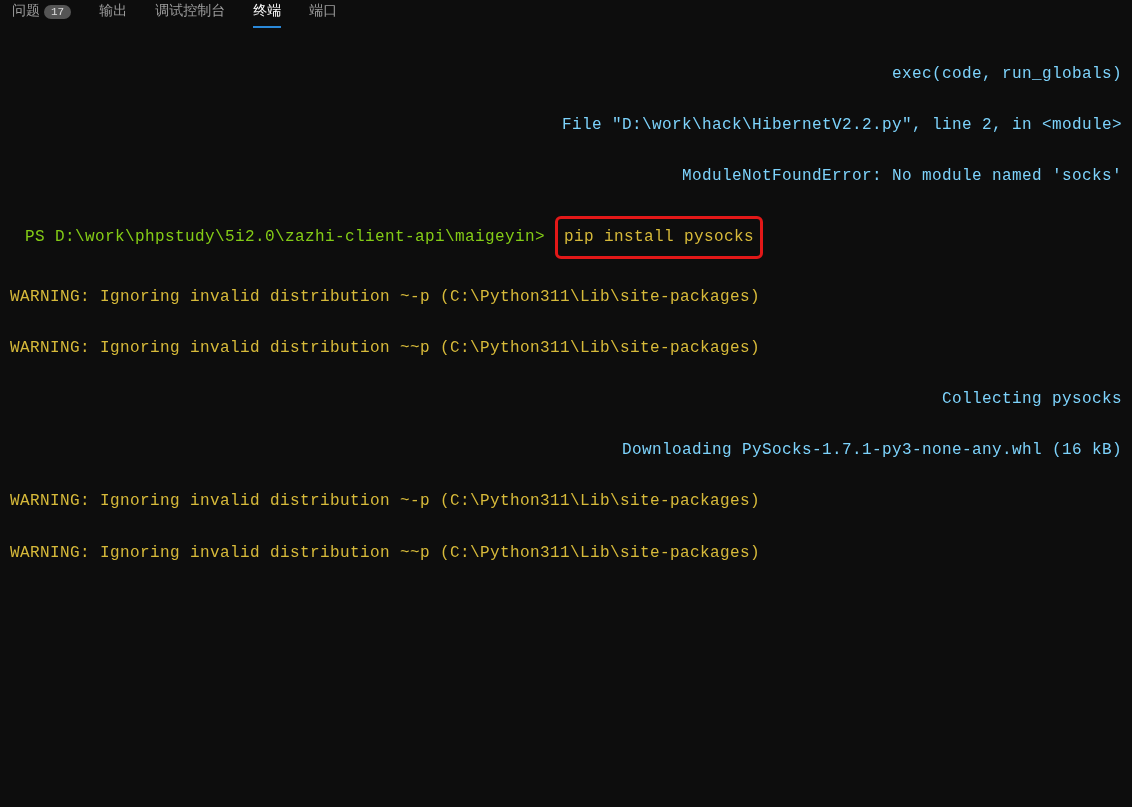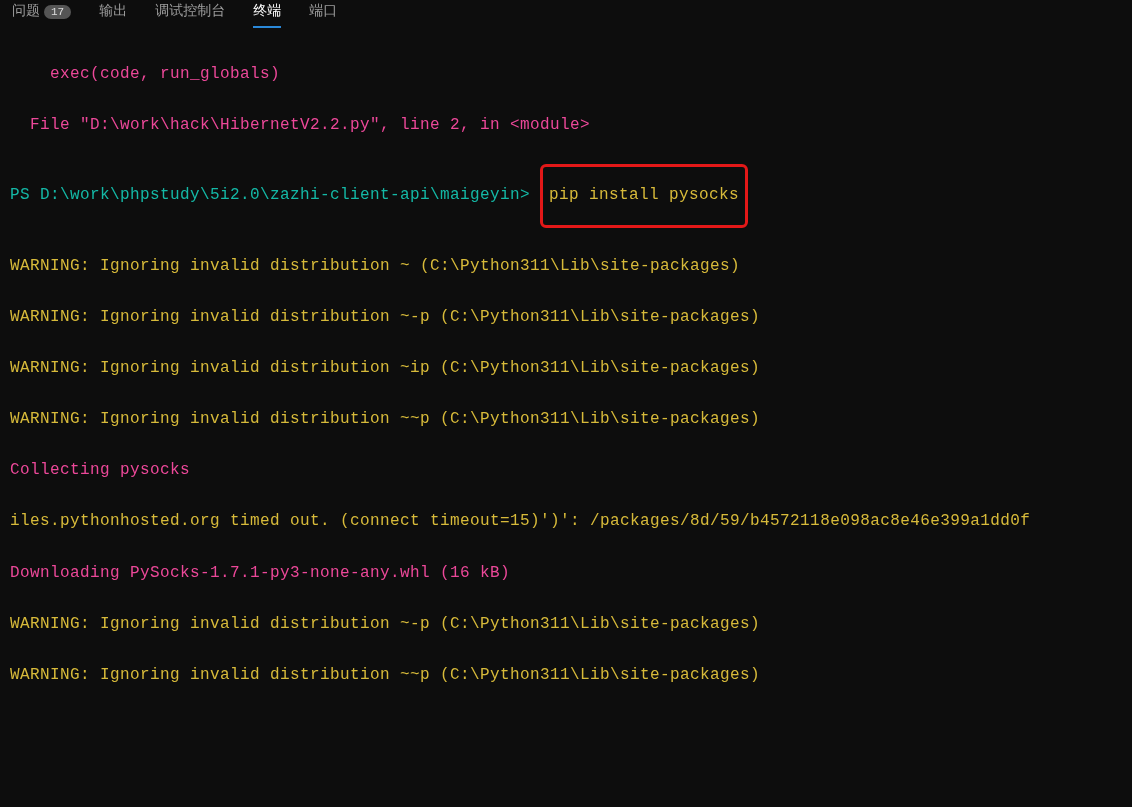--- a/index.html
+++ b/index.html
@@ -5,45 +5,43 @@
   html,body{margin:0;padding:0;background:#0d0d0d;color:#d4d4d4;font-family:Consolas,"Courier New",monospace;font-size:16px;line-height:1.6;}
   body{width:1132px;height:807px;overflow:hidden;}
   .tabs{display:flex;gap:28px;padding:0 0 4px 12px;align-items:center;font-size:14px;color:#9d9d9d;}
   .tabs .tab{position:relative;padding-bottom:4px;}
   .tabs .tab.active{color:#fff;text-align:center;}
   .tabs .tab.active::after{content:"";position:absolute;left:0;right:0;bottom:-2px;height:2px;background:#2a88d8;}
   .badge{background:#555;color:#ddd;border-radius:10px;font-size:11px;padding:1px 7px;margin-left:4px;}
   .terminal{padding:6px 10px;white-space:pre;font-size:16px;letter-spacing:.4px;}
   .line{white-space:pre-wrap;word-break:break-all;}
   .yellow{color:#d7ba3a;}
-  .gray{color:#ec4899;}
-  .prompt{color:#14b8a6;}
-  .highlight-box{border:3px solid #e21818;border-radius:6px;padding:16px 6px;display:inline-block;}
+  .gray{color:#7dd3fc;text-align:right;}
+  .prompt{color:#84cc16;margin-left:15px;}
+  .highlight-box{border:3px solid #e21818;border-radius:6px;padding:6px 6px;display:inline-block;}
 </style>
 </head>
 <body>
 
 <div class="tabs">
   <span class="tab"><span>问题</span><span class="badge">17</span></span>
   <span class="tab">输出</span>
   <span class="tab">调试控制台</span>
   <span class="tab active">终端</span>
   <span class="tab">端口</span>
 </div>
 
 <div class="terminal">
 <div class="line gray">    exec(code, run_globals)</div>
 <div class="line gray">  File "D:\work\hack\HibernetV2.2.py", line 2, in &lt;module&gt;</div>
+<div class="line gray">ModuleNotFoundError: No module named 'socks'</div>
 <div class="line"><span class="prompt">PS D:\work\phpstudy\5i2.0\zazhi-client-api\maigeyin&gt; </span><span class="highlight-box"><span class="yellow">pip install pysocks</span></span></div>
-<div class="line yellow">WARNING: Ignoring invalid distribution ~ (C:\Python311\Lib\site-packages)</div>
 <div class="line yellow">WARNING: Ignoring invalid distribution ~-p (C:\Python311\Lib\site-packages)</div>
-<div class="line yellow">WARNING: Ignoring invalid distribution ~ip (C:\Python311\Lib\site-packages)</div>
 <div class="line yellow">WARNING: Ignoring invalid distribution ~~p (C:\Python311\Lib\site-packages)</div>
 <div class="line gray">Collecting pysocks</div>
-<div class="line yellow">iles.pythonhosted.org timed out. (connect timeout=15)')': /packages/8d/59/b4572118e098ac8e46e399a1dd0f</div>
 <div class="line gray">Downloading PySocks-1.7.1-py3-none-any.whl (16 kB)</div>
 <div class="line yellow">WARNING: Ignoring invalid distribution ~-p (C:\Python311\Lib\site-packages)</div>
 <div class="line yellow">WARNING: Ignoring invalid distribution ~~p (C:\Python311\Lib\site-packages)</div>
 
 
 
 
 
 
 

